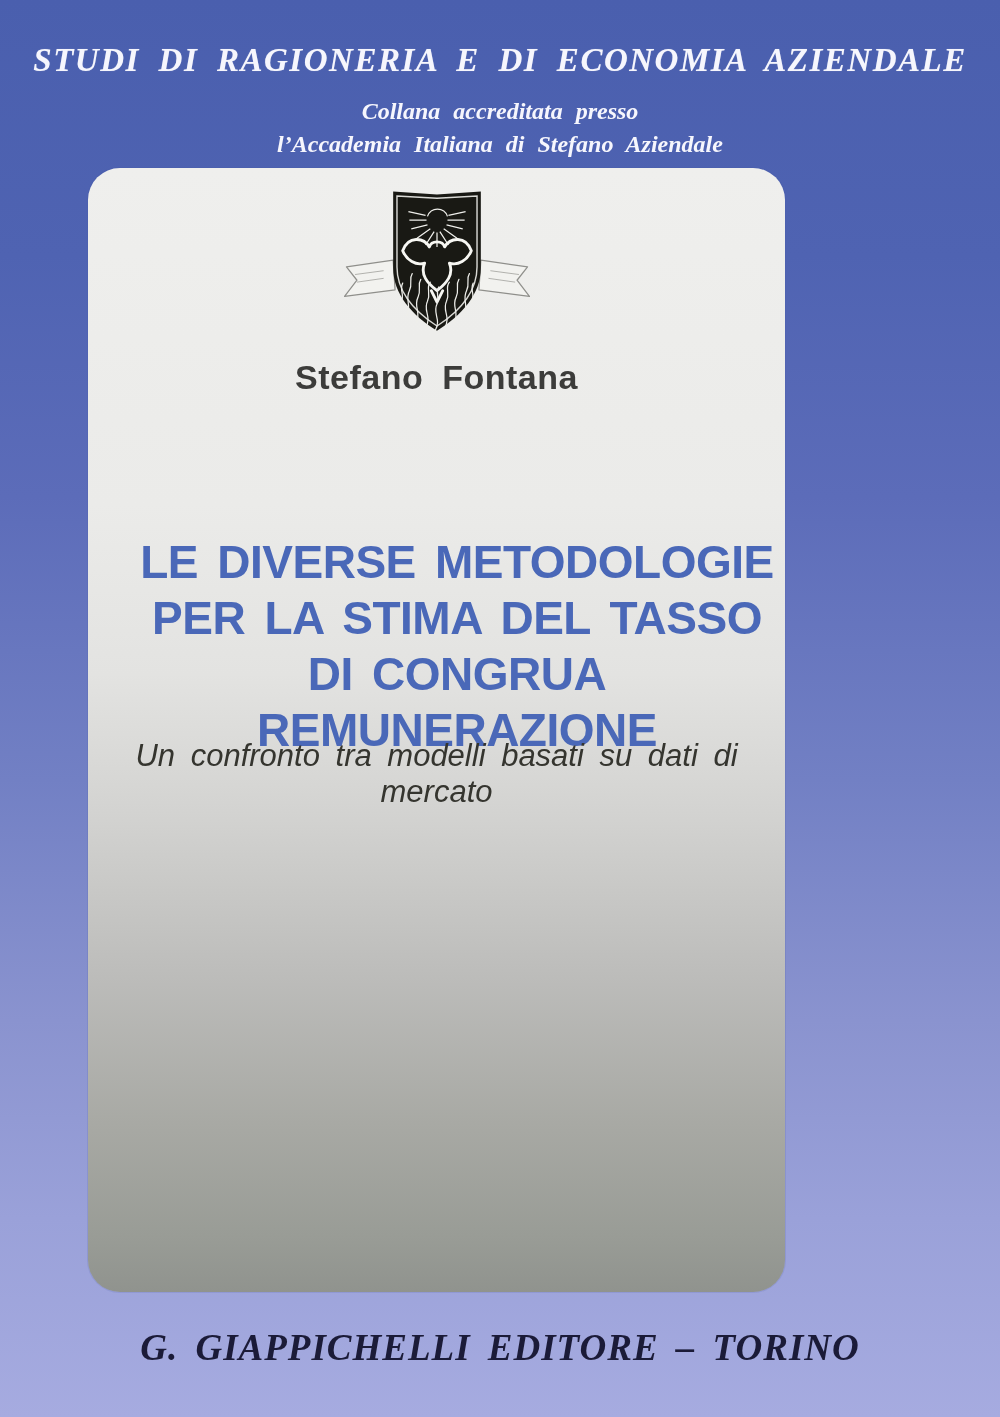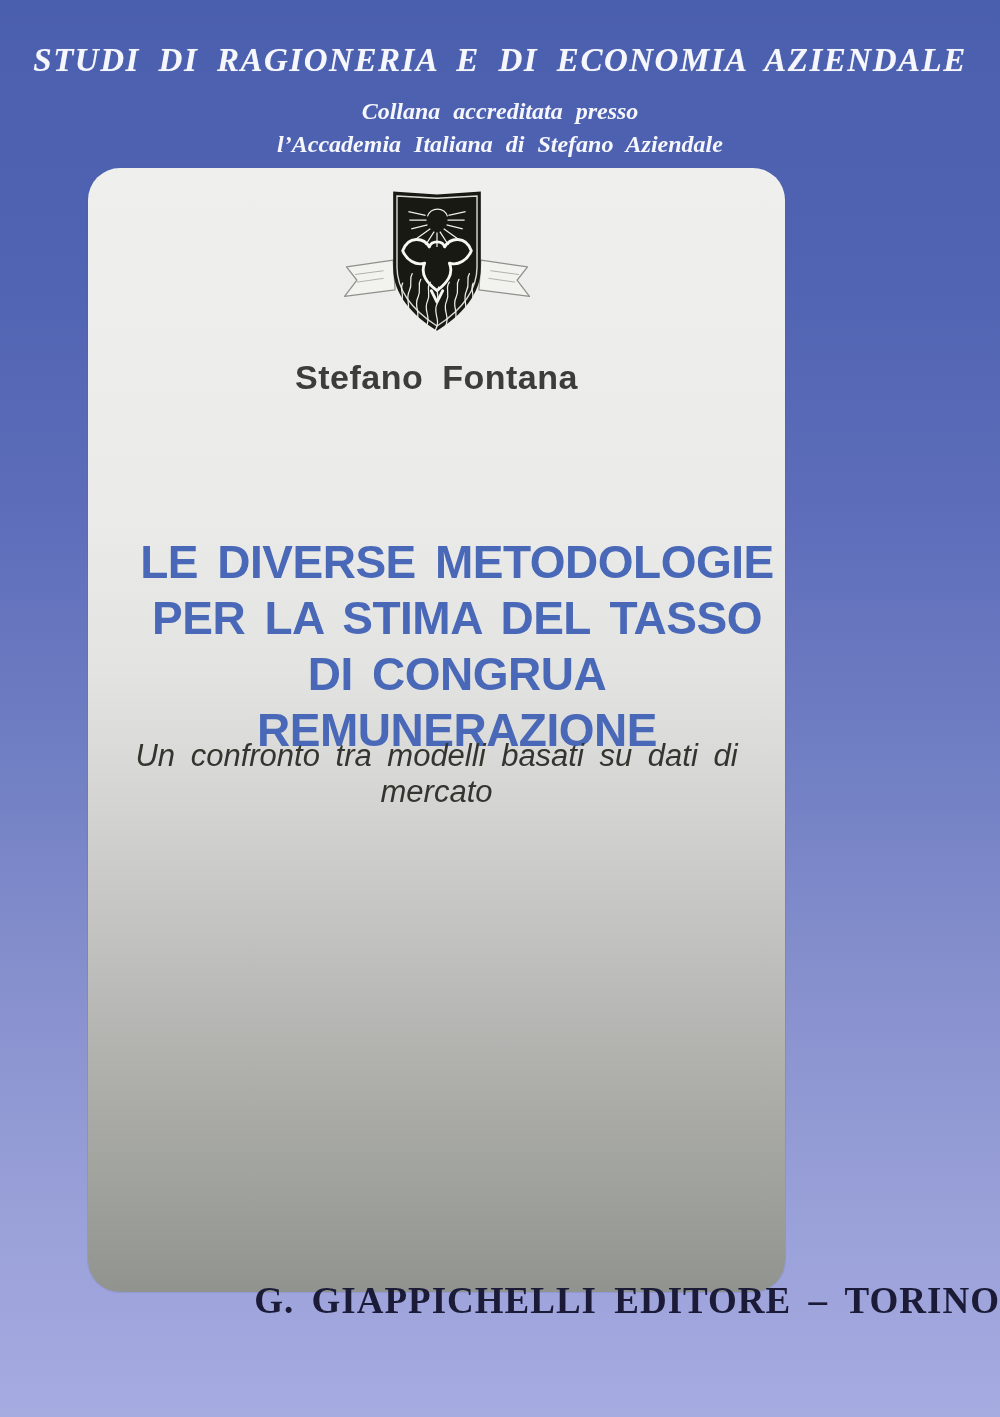--- a/index.html
+++ b/index.html
@@ -78,26 +78,27 @@
   .subtitle {
     position: absolute; top: 570px; width: 100%;
     text-align: center;
     font-style: italic; font-weight: normal;
     font-size: 31px; word-spacing: 7px;
     color: #35352f;
   }
 
   
   .publisher {
-    position: absolute; top: 1279px; width: 100%;
-    text-align: right;
+    position: absolute; top: 1326px; width: 100%;
+    text-align: center;
     font-family: "Liberation Serif", serif;
     font-weight: bold; font-size: 37px;
     letter-spacing: 1px; word-spacing: 7px;
     color: #1b1b38;
+    font-style: italic;
   }
 </style>
 </head>
 <body>
 
 <div class="cover">
 
   <header class="series">
     <div class="series-title">STUDI DI RAGIONERIA E DI ECONOMIA AZIENDALE</div>
     <div class="series-sub line1">Collana accreditata presso</div>

